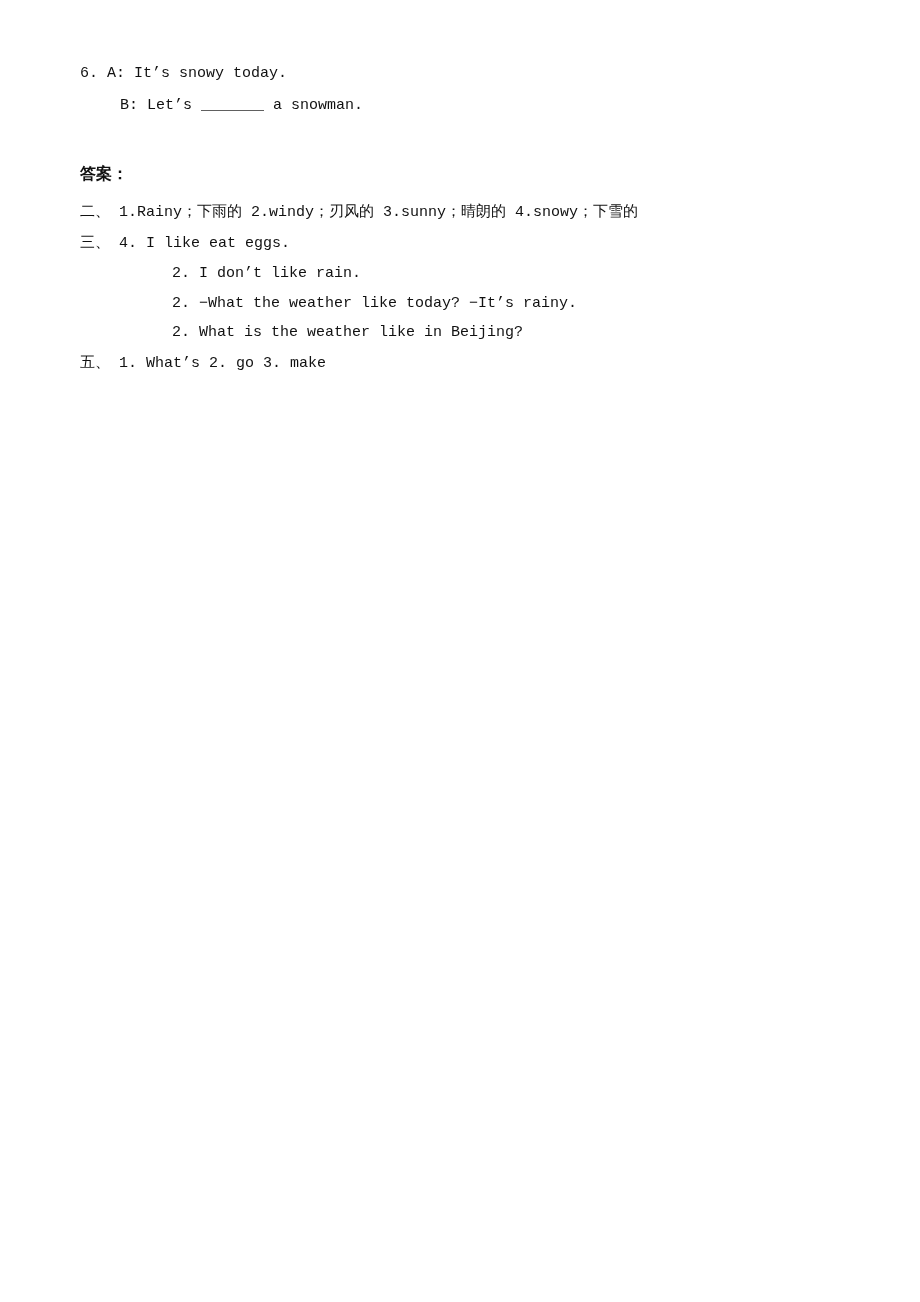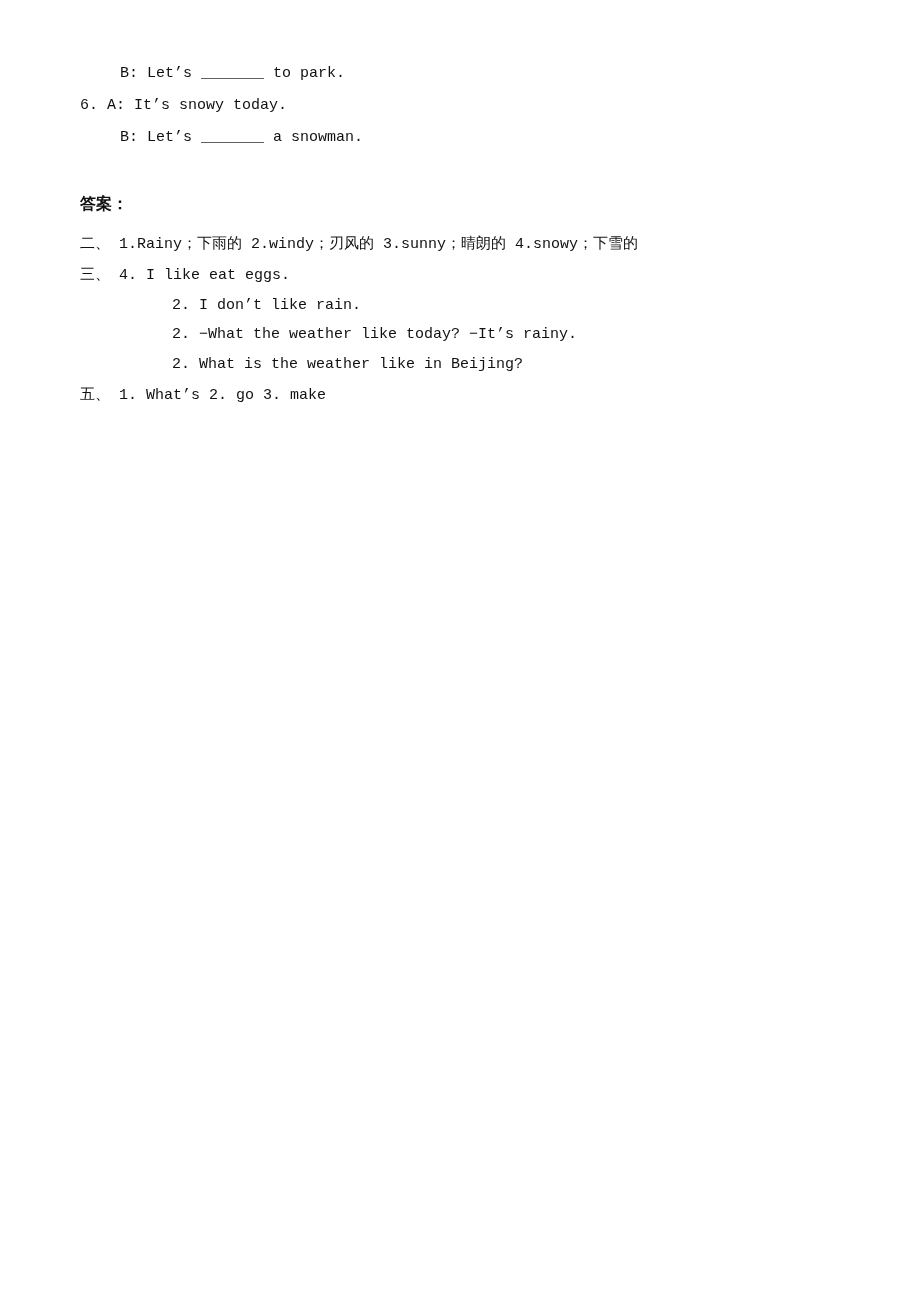--- a/index.html
+++ b/index.html
@@ -35,21 +35,21 @@
     }
 
     .answers-section {
       margin-top: 40px;
     }
 
     .answers-title {
       font-size: 16px;
       font-weight: bold;
       margin-bottom: 10px;
-      font-family: Liberation Mono, monospace;
+      font-family: Liberation Serif, serif;
     }
 
     .answer-line {
       font-family: "Courier New", "SimSun", monospace;
       font-size: 15px;
       line-height: 1.85;
       margin-bottom: 2px;
     }
 
     .answer-indent {
@@ -61,23 +61,20 @@
     }
 
     .section-label {
       font-family: "SimSun", serif;
     }
   </style>
 </head>
 <body>
 
 <div class="section">
-  <div class="line indent1">
-    <span>B: Let’s _______ to park.</span>
-  </div>
   <div class="line">
     <span>6. A: It’s snowy today.</span>
   </div>
   <div class="line indent1">
     <span>   B: Let’s _______ a snowman.</span>
   </div>
 </div>
 
 <div class="answers-section">
   <div class="answers-title">答案：</div>

